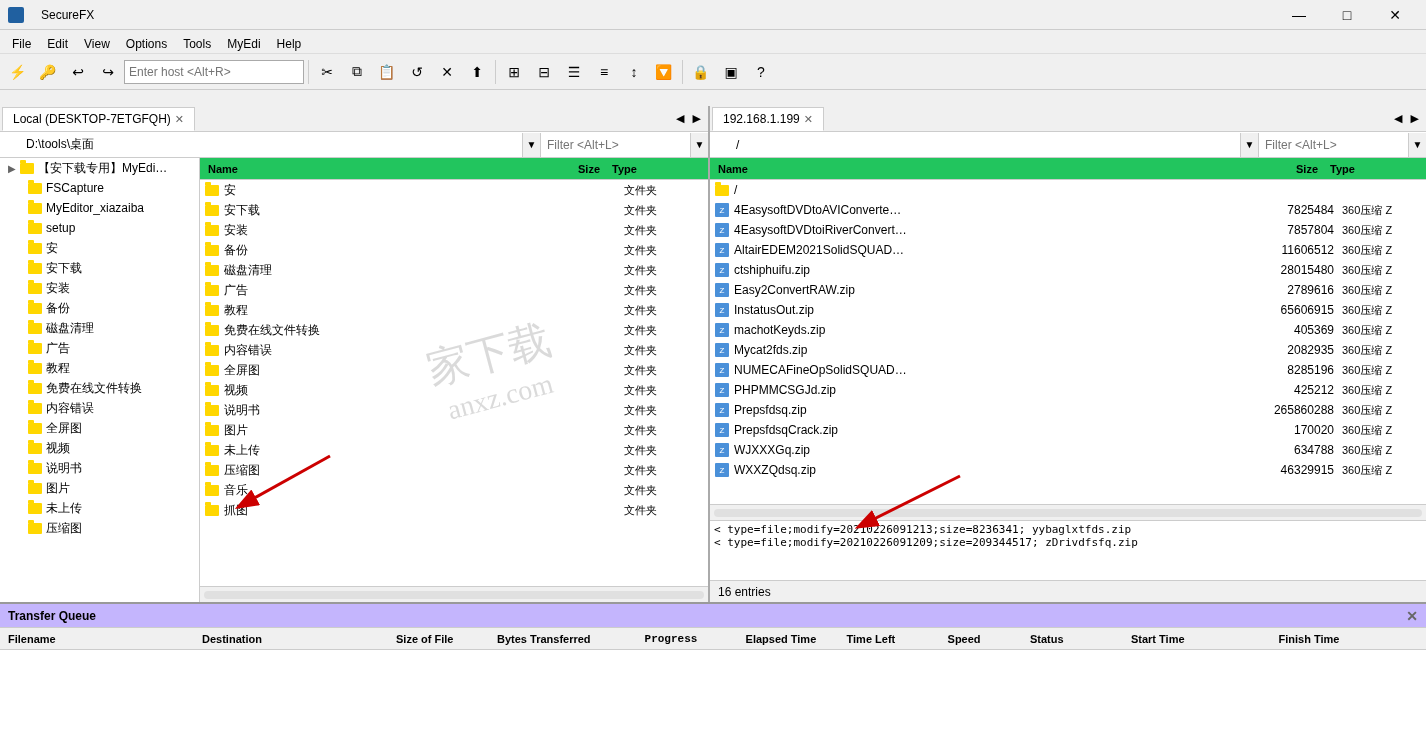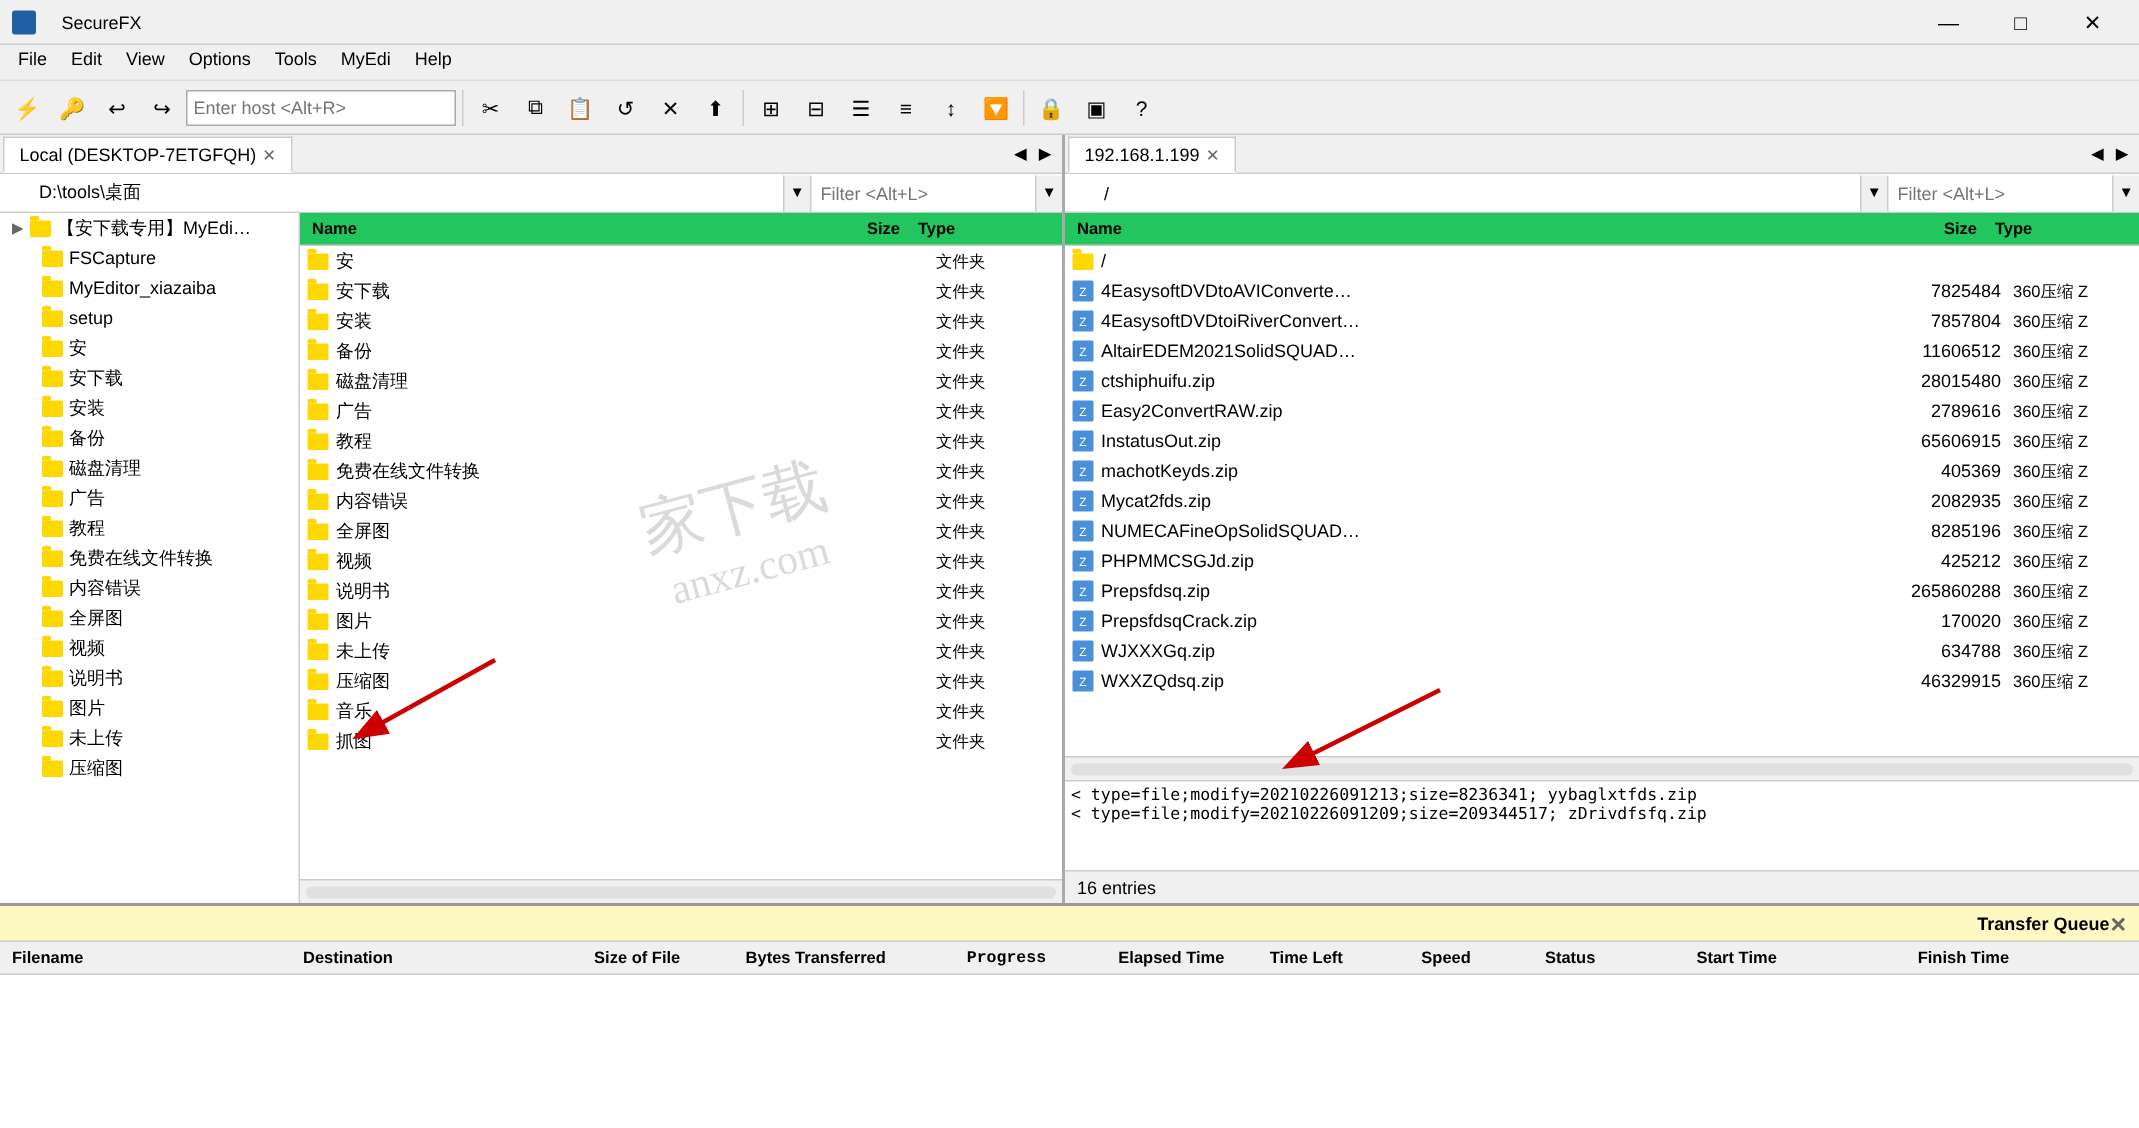--- a/index.html
+++ b/index.html
@@ -6,21 +6,21 @@
     body { font-family: 'Segoe UI', Tahoma, Geneva, Verdana, sans-serif; font-size: 12px; background: #f0f0f0; color: #000; width: 1426px; height: 752px; overflow: hidden; }
 
     
     #title-bar { background: #f0f0f0; height: 30px; display: flex; align-items: center; justify-content: space-between; padding: 0 8px; border-bottom: 1px solid #ccc; }
     #title-bar .title-left { display: flex; align-items: center; gap: 17px; font-size: 12px; }
     #title-bar .title-icon { width: 16px; height: 16px; background: #2060a0; display: inline-block; border-radius: 2px; }
     #title-bar .title-controls { display: flex; gap: 2px; }
     #title-bar .title-controls button { width: 46px; height: 30px; border: none; background: transparent; cursor: pointer; font-size: 14px; display: flex; align-items: center; justify-content: center; }
 
     
-    #menu-bar { background: #f0f0f0; height: 24px; display: flex; align-items: flex-start; padding: 0 4px; border-bottom: 1px solid #ddd; }
+    #menu-bar { background: #f0f0f0; height: 24px; display: flex; align-items: flex-end; padding: 0 4px; border-bottom: 1px solid #ddd; }
     .menu-item { padding: 2px 8px; cursor: pointer; font-size: 12px; }
 
     
     #toolbar { background: #f0f0f0; height: 36px; display: flex; align-items: center; padding: 0 4px; border-bottom: 1px solid #ccc; gap: 2px; }
     .tb-btn { width: 28px; height: 28px; border: 1px solid transparent; background: transparent; cursor: pointer; display: flex; align-items: center; justify-content: center; font-size: 14px; border-radius: 2px; }
     .tb-separator { width: 1px; height: 24px; background: #ccc; margin: 0 2px; }
     .host-input { height: 24px; width: 180px; border: 1px solid #aaa; padding: 0 4px; font-size: 12px; background: white; }
 
     
     #main { display: flex; flex-direction: column; height: calc(752px - 30px - 24px - 36px); }
@@ -71,21 +71,21 @@
 
     
     .log-area { height: 60px; background: white; border-top: 1px solid #ccc; overflow-y: auto; padding: 2px 4px; font-size: 11px; font-family: monospace; }
 
     
     .hscroll-bar { height: 16px; background: #f0f0f0; border-top: 1px solid #ccc; display: flex; align-items: center; }
     .hscroll-track { flex: 1; height: 8px; background: #e0e0e0; border-radius: 4px; margin: 0 4px; }
 
     
     #transfer-queue { height: 150px; border-top: 2px solid #999; background: #f5f5f5; display: flex; flex-direction: column; }
-    .tq-header { background: #fef9c3; height: 24px; display: flex; align-items: center; padding: 0 8px; font-size: 12px; font-weight: bold; border-bottom: 1px solid #ccc; justify-content: flex-end; }
+    .tq-header { background: #c4b5fd; height: 24px; display: flex; align-items: center; padding: 0 8px; font-size: 12px; font-weight: bold; border-bottom: 1px solid #ccc; justify-content: space-between; }
     .tq-header .close-x { cursor: pointer; font-size: 14px; color: #666; }
     .tq-cols { display: flex; background: #f0f0f0; height: 22px; align-items: center; border-bottom: 1px solid #ccc; font-size: 11px; font-weight: bold; padding: 0 4px; }
     .tq-col { padding: 0 4px; }
     .tq-content { flex: 1; background: white; }
 
     
     .file-list::-webkit-scrollbar { width: 16px; }
     .file-list::-webkit-scrollbar-track { background: #f0f0f0; }
     .file-list::-webkit-scrollbar-thumb { background: #c0c0c0; border: 3px solid #f0f0f0; }
     .entries-bar { height: 22px; background: #f0f0f0; border-top: 1px solid #ccc; display: flex; align-items: center; padding: 0 8px; font-size: 12px; }
@@ -135,21 +135,21 @@
   <button class="tb-btn">≡</button>
   <button class="tb-btn">↕</button>
   <button class="tb-btn">🔽</button>
   <div class="tb-separator"></div>
   <button class="tb-btn">🔒</button>
   <button class="tb-btn">▣</button>
   <button class="tb-btn">?</button>
 </div>
 
 <div id="main">
-  <div id="panels" style="position:relative;">
+  <div id="panels" style="position:relative;margin-top:16px;">
 
     <div class="left-panel" style="display:flex; flex-direction:column; flex: 0 0 710px; border-right: 2px solid #aaa; overflow:hidden;">
 
       <div class="tab-bar">
         <div class="tab active">
           <span>Local (DESKTOP-7ETGFQH)</span>
           <span class="close-x">✕</span>
         </div>
         <div class="tab-nav">
           <button>◀</button>

